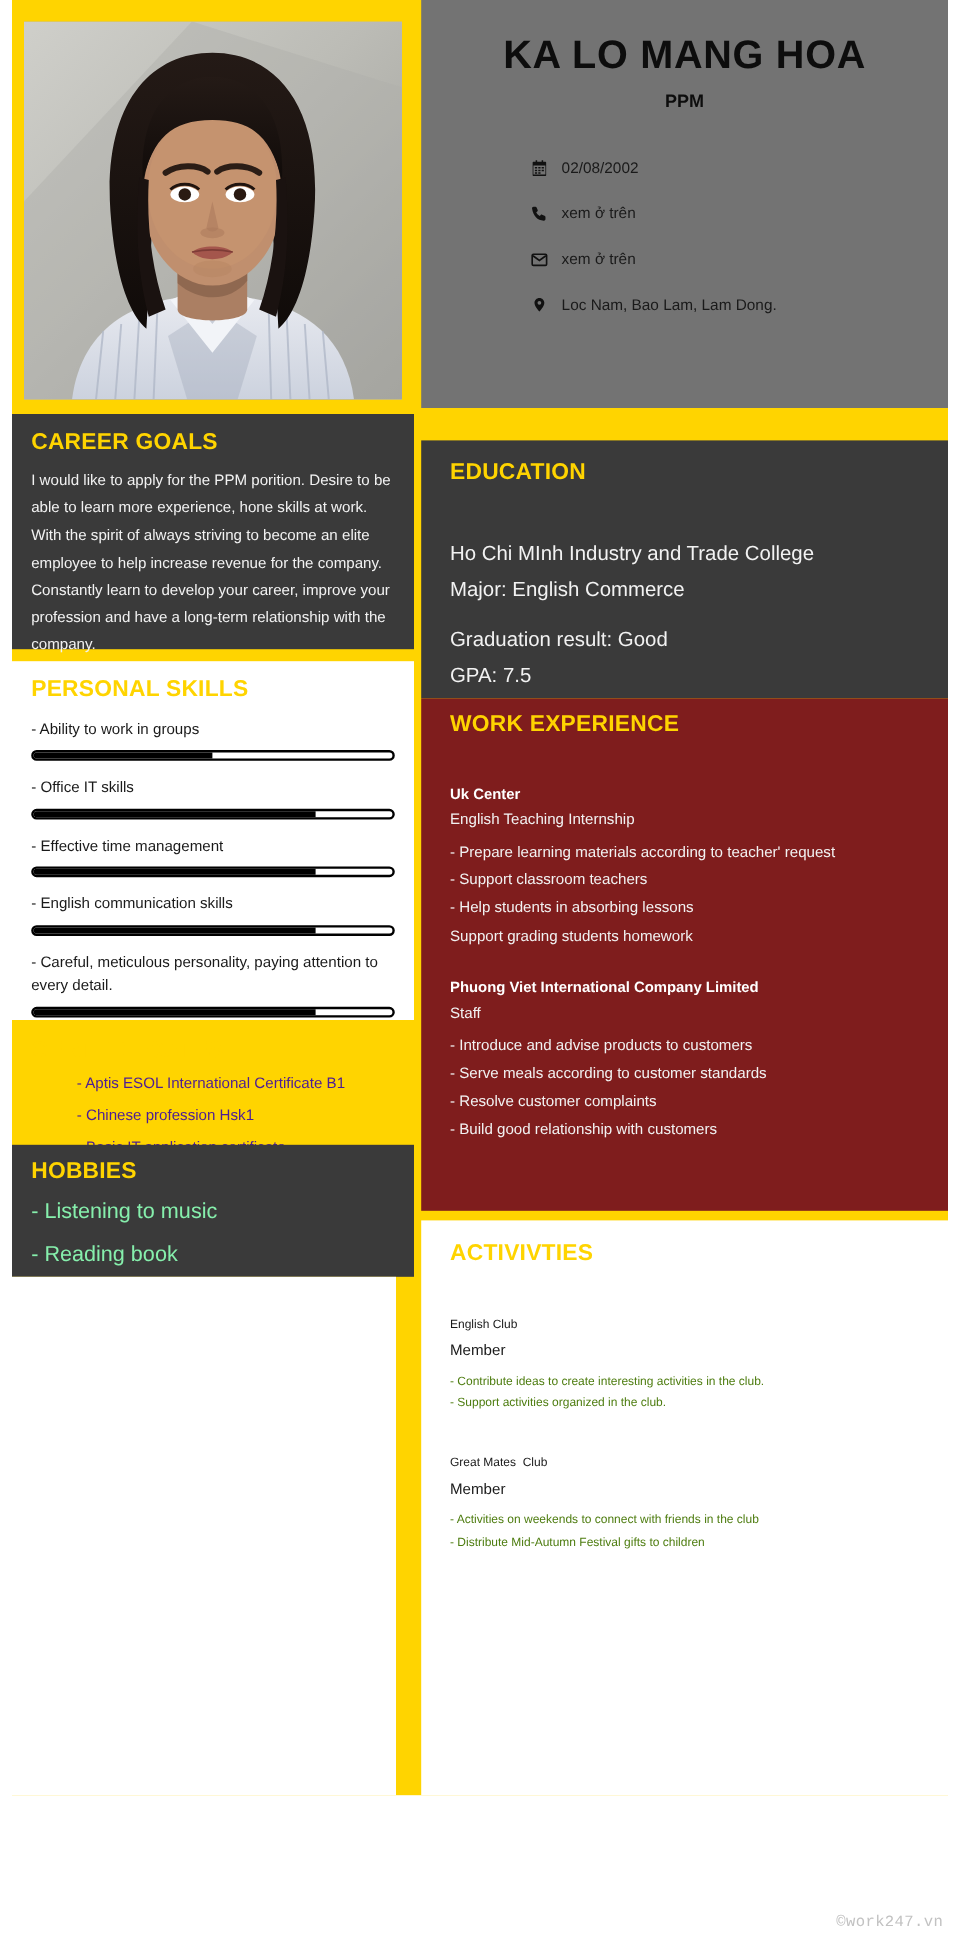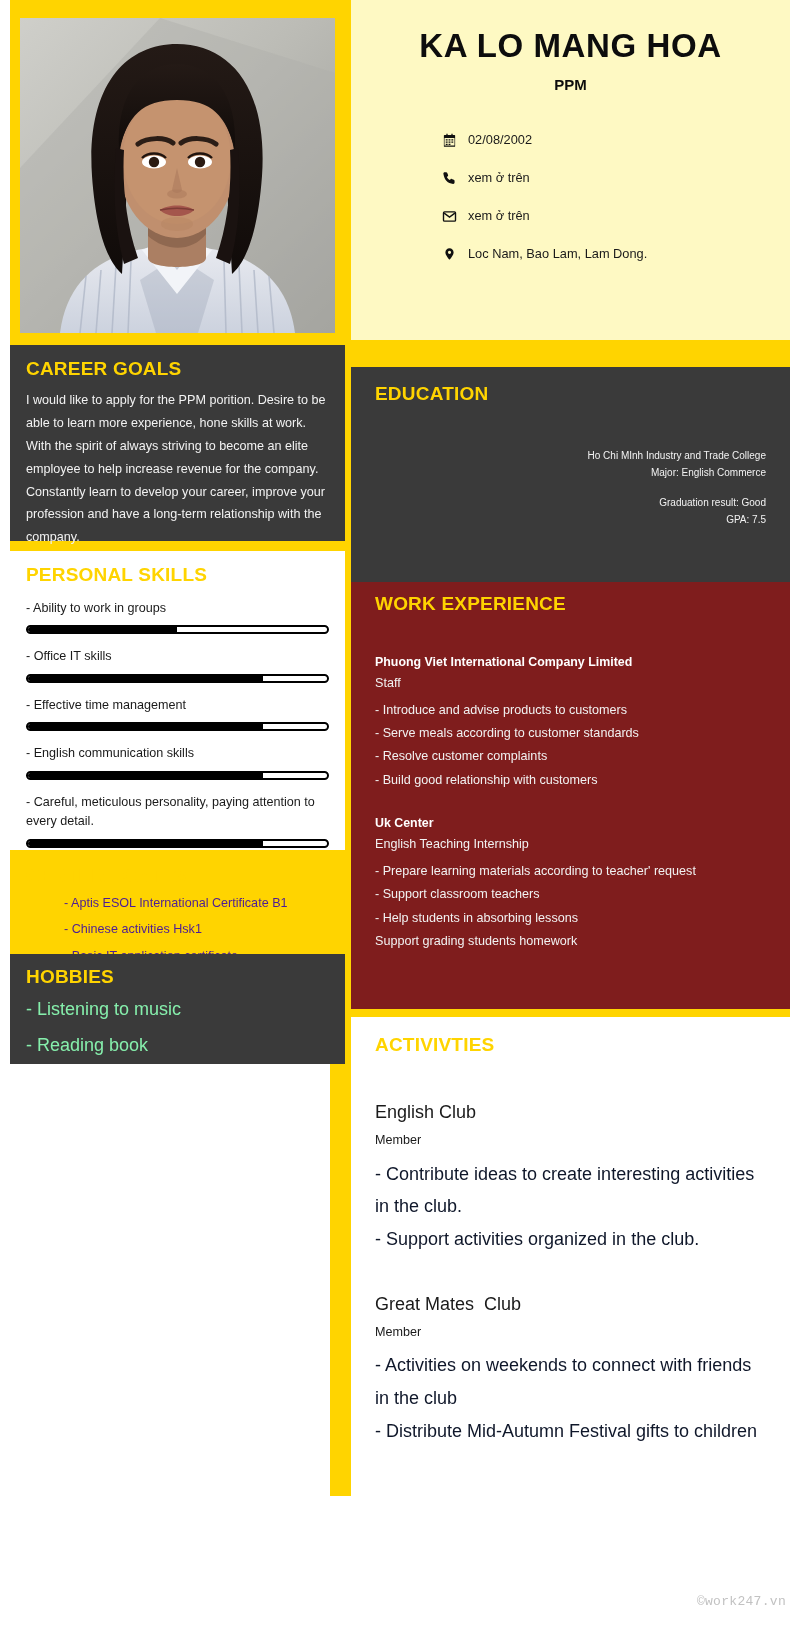--- a/index.html
+++ b/index.html
@@ -125,21 +125,21 @@
     width: 445px;
     height: 1496px;
     background: #FFD400;
   }
 
   .right-block { position: absolute; left: 6px; width: 439px; }
 
   .header-block {
     top: 0;
     height: 340px;
-    background: #fef9c3;
+    background: #737373;
     padding: 28px 30px 0 30px;
   }
   .cv-name {
     text-align: center;
     font-size: 33px;
     font-weight: bold;
     letter-spacing: .6px;
     color: #0d0d0d;
     line-height: 1.1;
   }
@@ -173,24 +173,23 @@
   }
 
   .edu-block {
     top: 367px;
     height: 215px;
     background: #3a3a3a;
     padding: 17px 24px 0 24px;
   }
   .edu-lines { margin-top: 42px; }
   .edu-line {
-    font-size: 10px;
+    font-size: 17px;
     line-height: 1.75;
     color: #f2f2f2;
-    text-align: right;
   }
   .edu-gap { margin-top: 12px; }
 
   .work-block {
     top: 582px;
     height: 427px;
     background: #7f1d1d;
     padding: 12px 24px 0 24px;
   }
   .work-list { margin-top: 38px; }
@@ -216,34 +215,34 @@
   .act-block {
     top: 1017px;
     height: 479px;
     background: #ffffff;
     padding: 18px 24px 0 24px;
   }
   .act-title { color: #FFD400; }
   .act-list { margin-top: 40px; }
   .act-group { margin-bottom: 32px; }
   .act-name {
-    font-size: 18px;
+    font-size: 10px;
     color: #1a1a1a;
     line-height: 1.82;
     white-space: pre;
   }
   .act-role {
     font-size: 12.6px;
     color: #1a1a1a;
     line-height: 1.82;
     margin-bottom: 6px;
   }
   .act-bullet {
-    font-size: 18px;
-    color: #0f172a;
+    font-size: 10px;
+    color: #4d7c0f;
     line-height: 1.82;
   }
 
   
   .watermark {
     position: absolute;
     right: 14px;
     bottom: 22px;
     font-family: "Liberation Mono", monospace;
     font-size: 13px;
@@ -350,21 +349,21 @@
             <div class="skill-fill" style="width: 79%;"></div>
           </div>
           <div class="skill-label">- Careful, meticulous personality, paying attention to every detail.</div>
           <div class="skill-bar">
             <div class="skill-fill" style="width: 79%;"></div>
           </div>
         </div>
       <div class="sec-title cert-title">CERTERFICATES</div>
       <div id="certs-host">
           <div class="cert-item">- Aptis ESOL International Certificate B1</div>
-          <div class="cert-item">- Chinese activities  Hsk1</div>
+          <div class="cert-item">- Chinese profession  Hsk1</div>
           <div class="cert-item">- Basic IT application certificate</div>
         </div>
     </div>
 
     <div class="left-block blk-dark hobbies-block">
       <div class="sec-title">HOBBIES</div>
       <div id="hobbies-host">
           <div class="hobby-item">- Listening to music</div>
           <div class="hobby-item">- Reading book</div>
           <div class="hobby-item">- Travelling</div>
@@ -423,34 +422,34 @@
         <div class="edu-line">Major: English Commerce</div>
         <div class="edu-line edu-gap">Graduation result: Good</div>
         <div class="edu-line">GPA: 7.5</div>
       </div>
     </div>
 
     <div class="right-block work-block">
       <div class="sec-title">WORK EXPERIENCE</div>
       <div class="work-list" id="jobs-host">
           <div class="job">
+            <div class="job-company">Uk Center</div>
+            <div class="job-role">English Teaching Internship</div>
+            <div class="job-bullet">- Prepare learning materials according to teacher' request</div>
+            <div class="job-bullet">- Support classroom teachers</div>
+            <div class="job-bullet">- Help students in absorbing lessons</div>
+            <div class="job-bullet">Support grading students homework</div>
+          </div>
+          <div class="job">
             <div class="job-company">Phuong Viet International Company Limited</div>
             <div class="job-role">Staff</div>
             <div class="job-bullet">- Introduce and advise products to customers</div>
             <div class="job-bullet">- Serve meals according to customer standards</div>
             <div class="job-bullet">- Resolve customer complaints</div>
             <div class="job-bullet">- Build good relationship with customers</div>
-          </div>
-          <div class="job">
-            <div class="job-company">Uk Center</div>
-            <div class="job-role">English Teaching Internship</div>
-            <div class="job-bullet">- Prepare learning materials according to teacher' request</div>
-            <div class="job-bullet">- Support classroom teachers</div>
-            <div class="job-bullet">- Help students in absorbing lessons</div>
-            <div class="job-bullet">Support grading students homework</div>
           </div>
         </div>
     </div>
 
     <div class="right-block act-block">
       <div class="sec-title act-title">ACTIVIVTIES</div>
       <div class="act-list" id="acts-host">
           <div class="act-group">
             <div class="act-name">English Club</div>
             <div class="act-role">Member</div>

